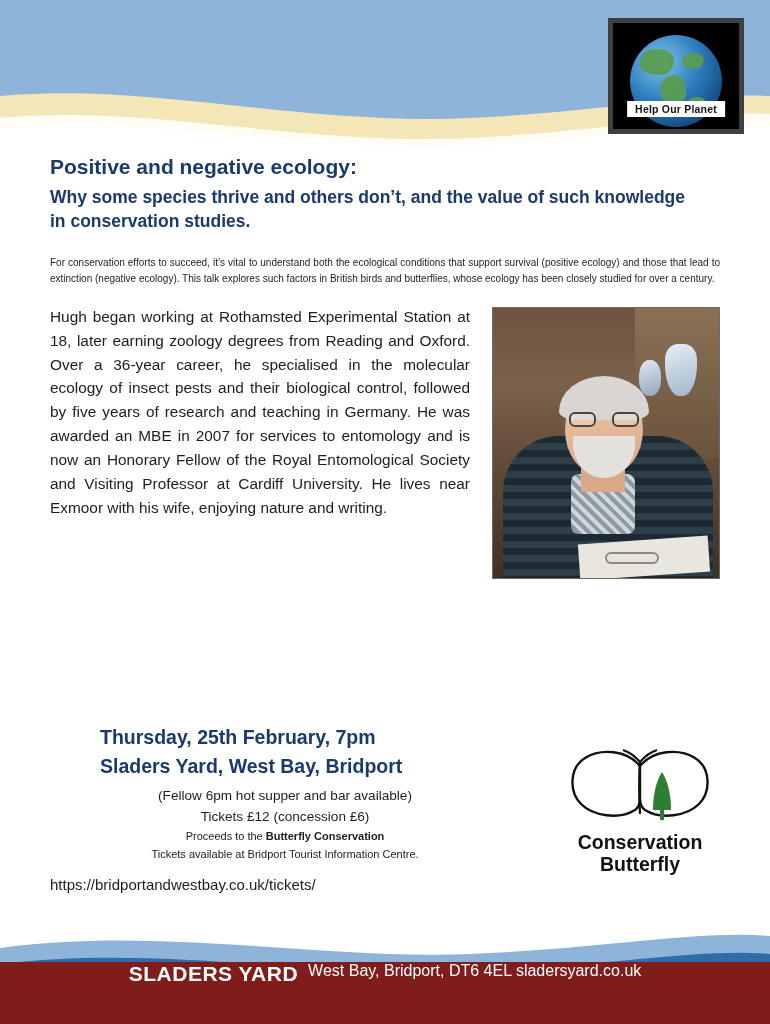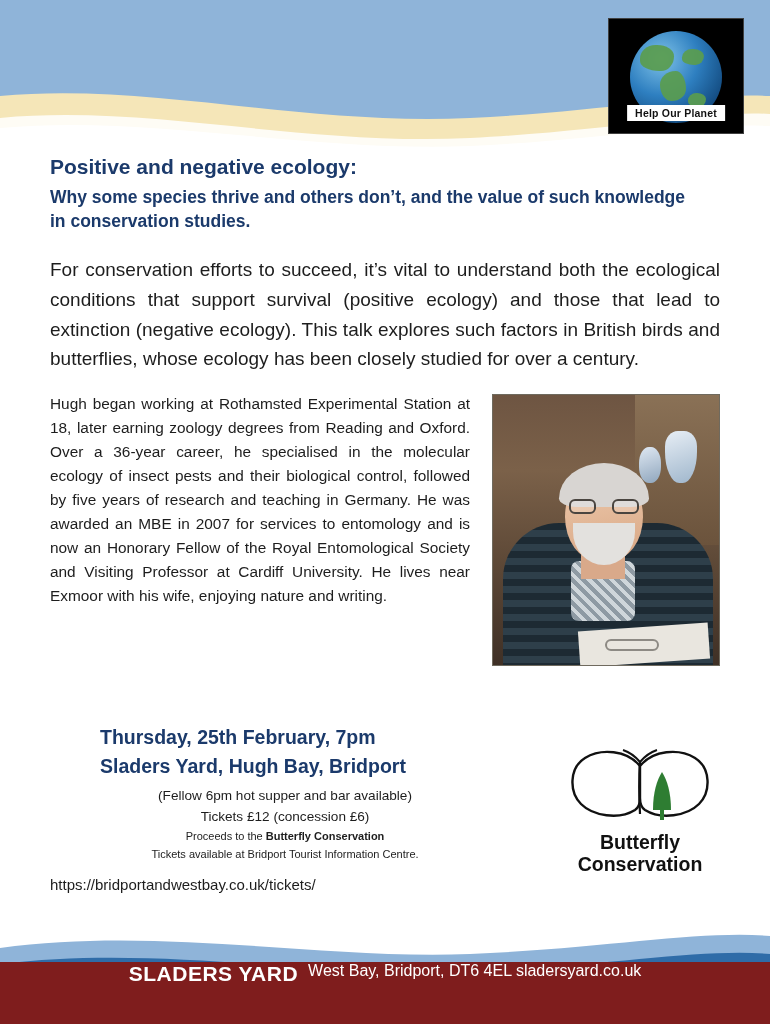--- a/index.html
+++ b/index.html
@@ -35,21 +35,21 @@
   }
   .top-banner svg { display: block; }
 
   .globe-logo {
     position: absolute;
     top: 18px;
     left: 608px;
     width: 136px;
     height: 116px;
     background: #000000;
-    border: 1px solid #404040;
+    border: 5px solid #404040;
     overflow: hidden;
   }
   .globe-circle {
     position: absolute;
     top: 12px;
     left: 50%;
     transform: translateX(-50%);
     width: 92px;
     height: 92px;
     border-radius: 50%;
@@ -110,21 +110,21 @@
     margin: 7px 0 0 0;
     font-size: 17.5px;
     font-weight: bold;
     color: #1b3a6b;
     line-height: 1.35;
     max-width: 640px;
   }
 
   p.abstract {
     margin: 22px 0 0 0;
-    font-size: 19px;
+    font-size: 10px;
     line-height: 1.56;
     text-align: justify;
     color: #1d1d1d;
     max-width: 672px;
   }
 
   .bio-row {
     margin-top: 18px;
     position: relative;
     min-height: 290px;
@@ -340,42 +340,42 @@
             <i></i>
           </div>
         <div class="paper"></div>
         <div class="spectacles"></div>
       </div>
     </div>
   </div>
 
   <div class="details">
     <div class="line-main">Thursday, 25th February, 7pm</div>
-    <div class="line-main second">Sladers Yard, Hugh Bay, Bridport</div>
+    <div class="line-main second">Sladers Yard, West Bay, Bridport</div>
     <div class="line-sm">(Fellow 6pm hot supper and bar available)</div>
     <div class="line-sm">Tickets £12 (concession £6)</div>
     <div class="line-sm smaller">
       <span>Proceeds to the </span><b>Butterfly Conservation</b>
     </div>
     <div class="line-sm smaller">Tickets available at Bridport Tourist Information Centre.</div>
     <div class="url">https://bridportandwestbay.co.uk/tickets/</div>
   </div>
 
   <div class="bc-logo">
     <svg width="150" height="82" viewBox="0 0 150 82" xmlns="http://www.w3.org/2000/svg">
       <path d="M75,18 C62,2 36,0 20,10 C4,20 4,44 16,56 C28,68 54,72 70,62 C73,60 75,56 75,50 Z" fill="#ffffff" stroke="#111111" stroke-width="2.4"></path>
       <path d="M75,18 C88,2 114,0 130,10 C146,20 146,44 134,56 C122,68 96,72 80,62 C77,60 75,56 75,50 Z" fill="#ffffff" stroke="#111111" stroke-width="2.4"></path>
       <path d="M75,14 C74,30 74,48 75,66" stroke="#111111" stroke-width="2.2" fill="none"></path>
       <path d="M75,14 C70,8 64,4 58,2" stroke="#111111" stroke-width="2" fill="none"></path>
       <path d="M75,14 C80,8 86,4 92,2" stroke="#111111" stroke-width="2" fill="none"></path>
       <path d="M88,62 C88,44 92,32 97,24 C102,32 106,44 106,62 Z" fill="#2e7d32"></path>
       <rect x="95" y="60" width="4" height="12" fill="#2e7d32"></rect>
     </svg>
+    <div class="bc-text">Conservation</div>
     <div class="bc-text">Butterfly</div>
-    <div class="bc-text">Conservation</div>
   </div>
 
   <div class="footer-wave">
     <svg width="770" height="110" viewBox="0 0 770 110" xmlns="http://www.w3.org/2000/svg">
       <path d="M0,34 C160,12 320,46 470,40 C610,34 700,16 770,22 L770,46 C700,40 610,58 470,64 C320,70 160,40 0,58 Z" fill="#8fb4d9"></path>
       <path d="M0,50 C160,30 320,64 470,58 C610,52 700,34 770,40 L770,110 L0,110 Z" fill="#2f6ca8"></path>
     </svg>
     <div class="footer-bar">
       <span class="fb-name">SLADERS YARD</span>
       <span class="fb-addr">West Bay, Bridport, DT6 4EL sladersyard.co.uk</span>

